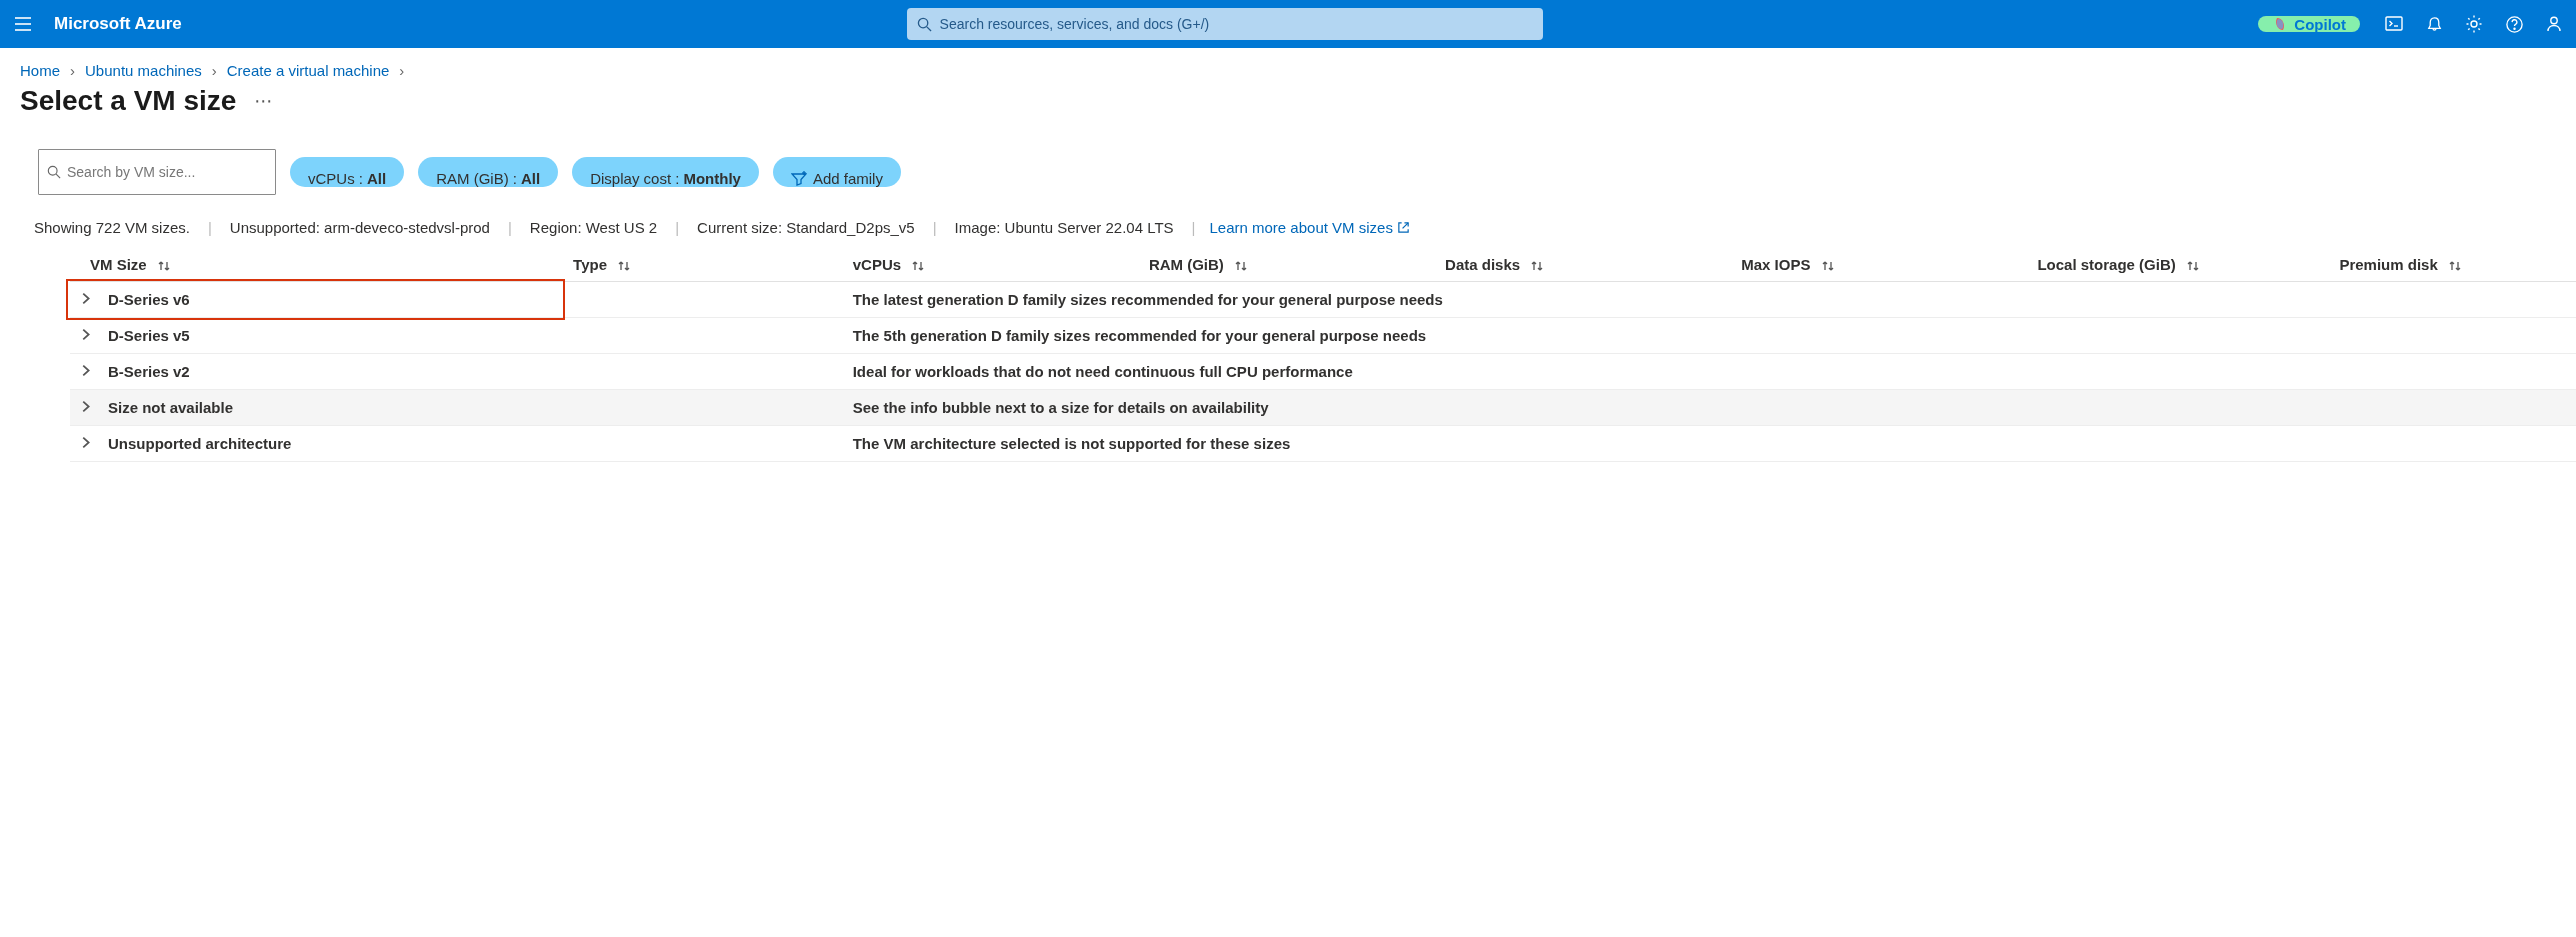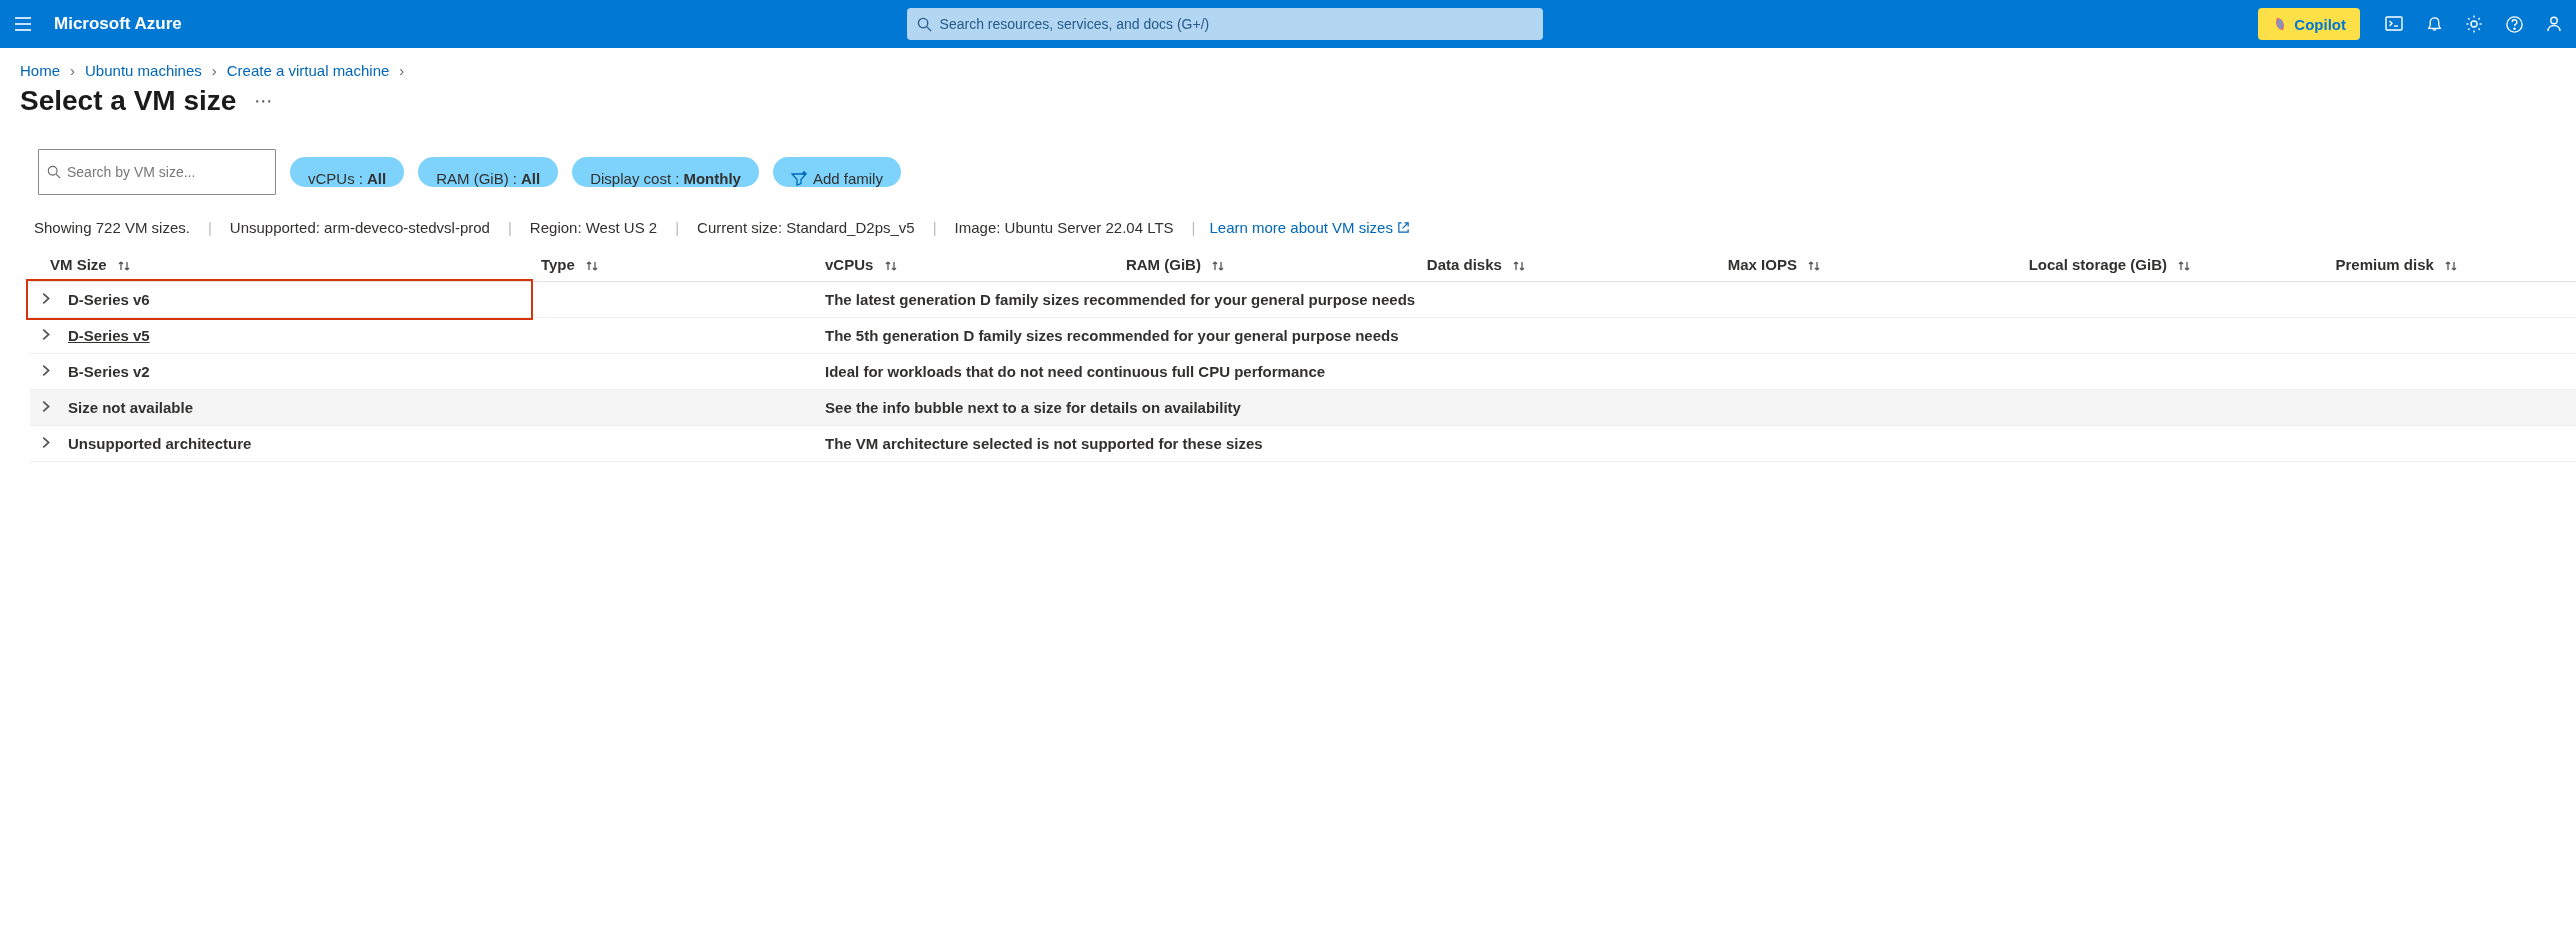--- a/index.html
+++ b/index.html
@@ -25,23 +25,23 @@
   }
   .search-box input {
     flex: 1; border: none; background: transparent; outline: none;
     font-size: 14px; color: #255a8a;
   }
   .search-box input::placeholder { color: #255a8a; }
   .search-icon-svg { width: 15px; height: 15px; margin-right: 8px; }
 
   .copilot-btn {
     display: flex; align-items: center;
-    background: #fde047; color: #0078d4;
-    height: 32px; padding: 0 14px; margin-left: 12px;
-    border-radius: 4px; font-weight: 600; font-size: 15px;
+    background: #86efac; color: #0078d4;
+    height: 16px; padding: 0 14px; margin-left: 12px;
+    border-radius: 12px; font-weight: 600; font-size: 15px;
     cursor: pointer;
   }
   .copilot-logo { width: 16px; height: 16px; margin-right: 6px; }
 
   .hdr-icons { display: flex; align-items: center; gap: 20px; margin-left: 24px; }
   .hdr-icon { width: 20px; height: 20px; cursor: pointer; display: inline-flex; align-items: center; justify-content: center; }
 
   
   .crumb-row { display: flex; align-items: center; padding: 14px 20px 0 20px; font-size: 15px; }
   .crumb-link { color: #0067b8; cursor: pointer; }
@@ -77,21 +77,21 @@
     display: flex; flex-wrap: wrap; align-items: center;
     padding: 0 38px 12px 30px; font-size: 15px; color: #323130;
     gap: 0;
   }
   .status-item { padding: 0 4px; }
   .status-sep { color: #bbb; margin: 0 14px; }
   .learn-link { color: #0067b8; cursor: pointer; display: inline-flex; align-items: center; }
   .ext-icon { width: 13px; height: 13px; margin-left: 4px; }
 
   
-  .table-wrap { padding: 0 0 0 30px; overflow-x: auto; }
+  .table-wrap { padding: 0 0 0 30px; overflow-x: auto; margin-left: 40px; }
   .grid { border-collapse: collapse; min-width: 1519px; width: 100%; }
   .grid th, .grid td { text-align: left; font-size: 15px; }
   .grid th {
     font-weight: 600; padding: 8px 10px 8px 10px; white-space: nowrap;
     border-bottom: 1px solid #e1e1e1;
   }
   .sort-icon { width: 14px; height: 14px; margin-left: 6px; vertical-align: middle; }
   .grid td { padding: 9px 10px; border-bottom: 1px solid #ededed; }
 
   .row-chevron-cell { width: 40px; }
@@ -310,21 +310,21 @@
   </thead>
   <tbody id="vm-rows">
   <tr>
           <td style="position: relative;"><span class="row-chevron-cell" style="display:inline-block;width:28px;text-align:left;"><svg class="row-chevron" viewBox="0 0 12 12" fill="none" stroke="#555" stroke-width="1.6">
                 <path d="M3 1.5 L8 6 L3 10.5"></path>
               </svg></span><span style="font-weight:600;">D-Series v6</span><div class="red-box-overlay"></div></td>
           <td></td>
           <td colspan="6" style="font-weight: 600;">The latest generation D family sizes recommended for your general purpose needs</td>
         </tr>
         <tr>
-          <td style="position: relative; text-decoration: underline;"><span class="row-chevron-cell" style="display:inline-block;width:28px;text-align:left;"><svg class="row-chevron" viewBox="0 0 12 12" fill="none" stroke="#555" stroke-width="1.6">
+          <td style="position: relative;"><span class="row-chevron-cell" style="display:inline-block;width:28px;text-align:left;"><svg class="row-chevron" viewBox="0 0 12 12" fill="none" stroke="#555" stroke-width="1.6">
                 <path d="M3 1.5 L8 6 L3 10.5"></path>
               </svg></span><span style="font-weight:600;">D-Series v5</span></td>
           <td></td>
           <td colspan="6" style="font-weight: 600;">The 5th generation D family sizes recommended for your general purpose needs</td>
         </tr>
         <tr>
           <td style="position: relative;"><span class="row-chevron-cell" style="display:inline-block;width:28px;text-align:left;"><svg class="row-chevron" viewBox="0 0 12 12" fill="none" stroke="#555" stroke-width="1.6">
                 <path d="M3 1.5 L8 6 L3 10.5"></path>
               </svg></span><span style="font-weight:600;">B-Series v2</span></td>
           <td></td>

